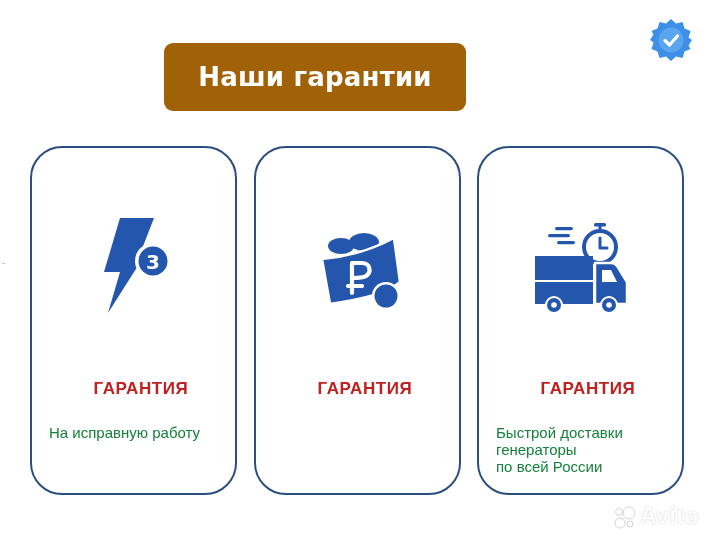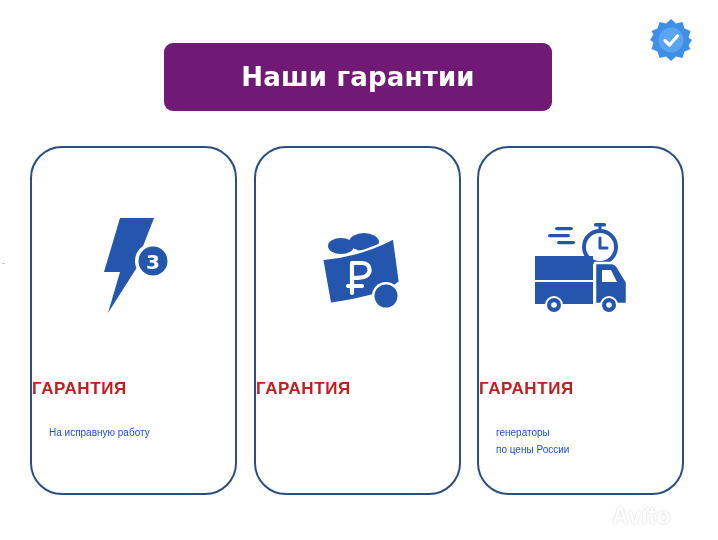--- a/index.html
+++ b/index.html
@@ -2,22 +2,22 @@
 <html><head>
   <meta charset="utf-8">
   <style>
     html, body { margin: 0; padding: 0; }
     body {
       width: 718px; height: 540px; position: relative; overflow: hidden;
       background: #ffffff;
       font-family: "Liberation Sans", "DejaVu Sans", sans-serif;
     }
     .banner {
-      position: absolute; left: 164px; top: 43px; width: 388px; height: 68px;
-      background: #701a75; border-radius: 9px;
+      position: absolute; left: 164px; top: 43px; width: 302px; height: 68px;
+      background: #a16207; border-radius: 9px;
       display: flex; align-items: center; justify-content: center;
     }
     .banner-title {
       color: #ffffff; font-size: 26px; font-weight: bold;
       font-family: "DejaVu Sans", "Liberation Sans", sans-serif;
       letter-spacing: 0.2px;
     }
     .badge {
       position: absolute; left: 648px; top: 17px; width: 46px; height: 46px;
     }
@@ -27,34 +27,34 @@
       background: #ffffff;
     }
     .card-1 { left: 30px; }
     .card-2 { left: 254px; }
     .card-3 { left: 477px; }
     .card-icon {
       position: absolute; left: 50%; top: 68px; transform: translateX(-50%);
       width: 100px; height: 100px;
     }
     .card-heading {
-      position: absolute; left: 0; right: 0; top: 231px; text-align: left;
+      position: absolute; left: 15px; right: 0; top: 231px; text-align: center;
       color: #c0201f; font-size: 17px; font-weight: bold; letter-spacing: 0.6px;
     }
     .card-text {
       position: absolute; left: 17px; right: 10px; top: 276px;
-      color: #1d4ed8; font-size: 10px; line-height: 17px;
+      color: #15803d; font-size: 15px; line-height: 17px;
     }
     .card-text span { display: block; }
     .watermark {
       position: absolute; left: 612px; top: 500px; height: 30px;
       display: flex; align-items: flex-end; gap: 2px;
       color: rgba(255,255,255,0.95);
       text-shadow: 0 0 2px rgba(160,160,160,0.55);
-      font-size: 23px; font-weight: bold; letter-spacing: 0.5px; flex-direction: column;
+      font-size: 23px; font-weight: bold; letter-spacing: 0.5px;
     }
     .wm-dots { width: 26px; height: 26px; }
     .stray-dot {
       position: absolute; left: 2px; top: 263px; width: 3px; height: 1px; background: #c8c8c8;
     }
   </style>
 </head>
 <body>
 
 <div class="stray-dot"></div>
@@ -114,22 +114,23 @@
 
     <circle cx="23" cy="89" r="9" fill="#ffffff"></circle>
     <circle cx="23" cy="89" r="7" fill="#2356ac"></circle>
     <circle cx="23" cy="89" r="2.8" fill="#ffffff"></circle>
     <circle cx="78" cy="89" r="9" fill="#ffffff"></circle>
     <circle cx="78" cy="89" r="7" fill="#2356ac"></circle>
     <circle cx="78" cy="89" r="2.8" fill="#ffffff"></circle>
   </svg>
   <div class="card-heading">ГАРАНТИЯ</div>
   <div class="card-text">
+    <span>Быстрой доставки</span>
     <span>генераторы</span>
-    <span>по цены России</span>
+    <span>по всей России</span>
   </div>
 </div>
 
 <div class="watermark">
   <svg class="wm-dots" viewBox="0 0 26 26">
     <g fill="#ffffff" stroke="#c8c8c8" stroke-width="0.8">
       <circle cx="17" cy="9" r="6"></circle>
       <circle cx="7" cy="8" r="3.5"></circle>
       <circle cx="8" cy="19" r="5"></circle>
       <circle cx="18" cy="20" r="3"></circle>

